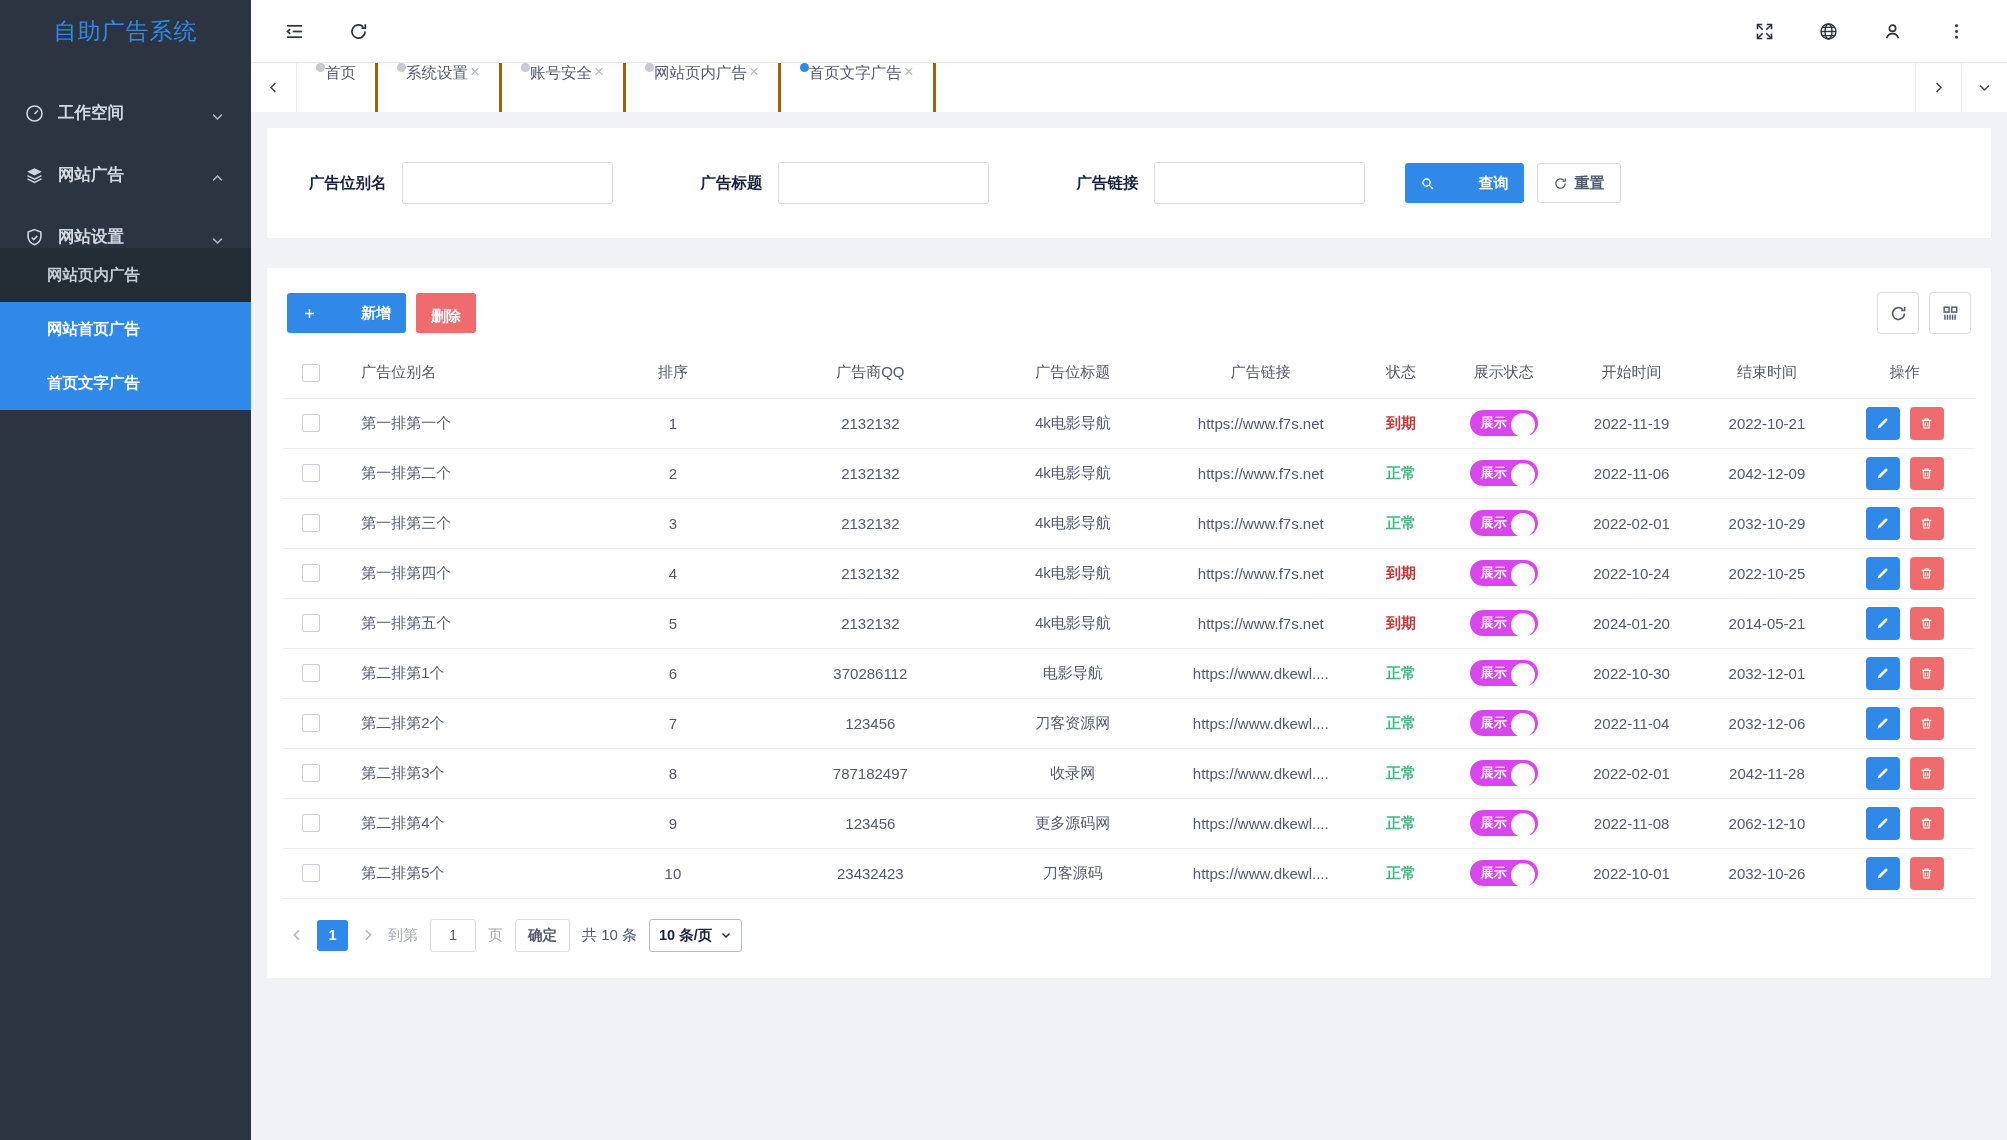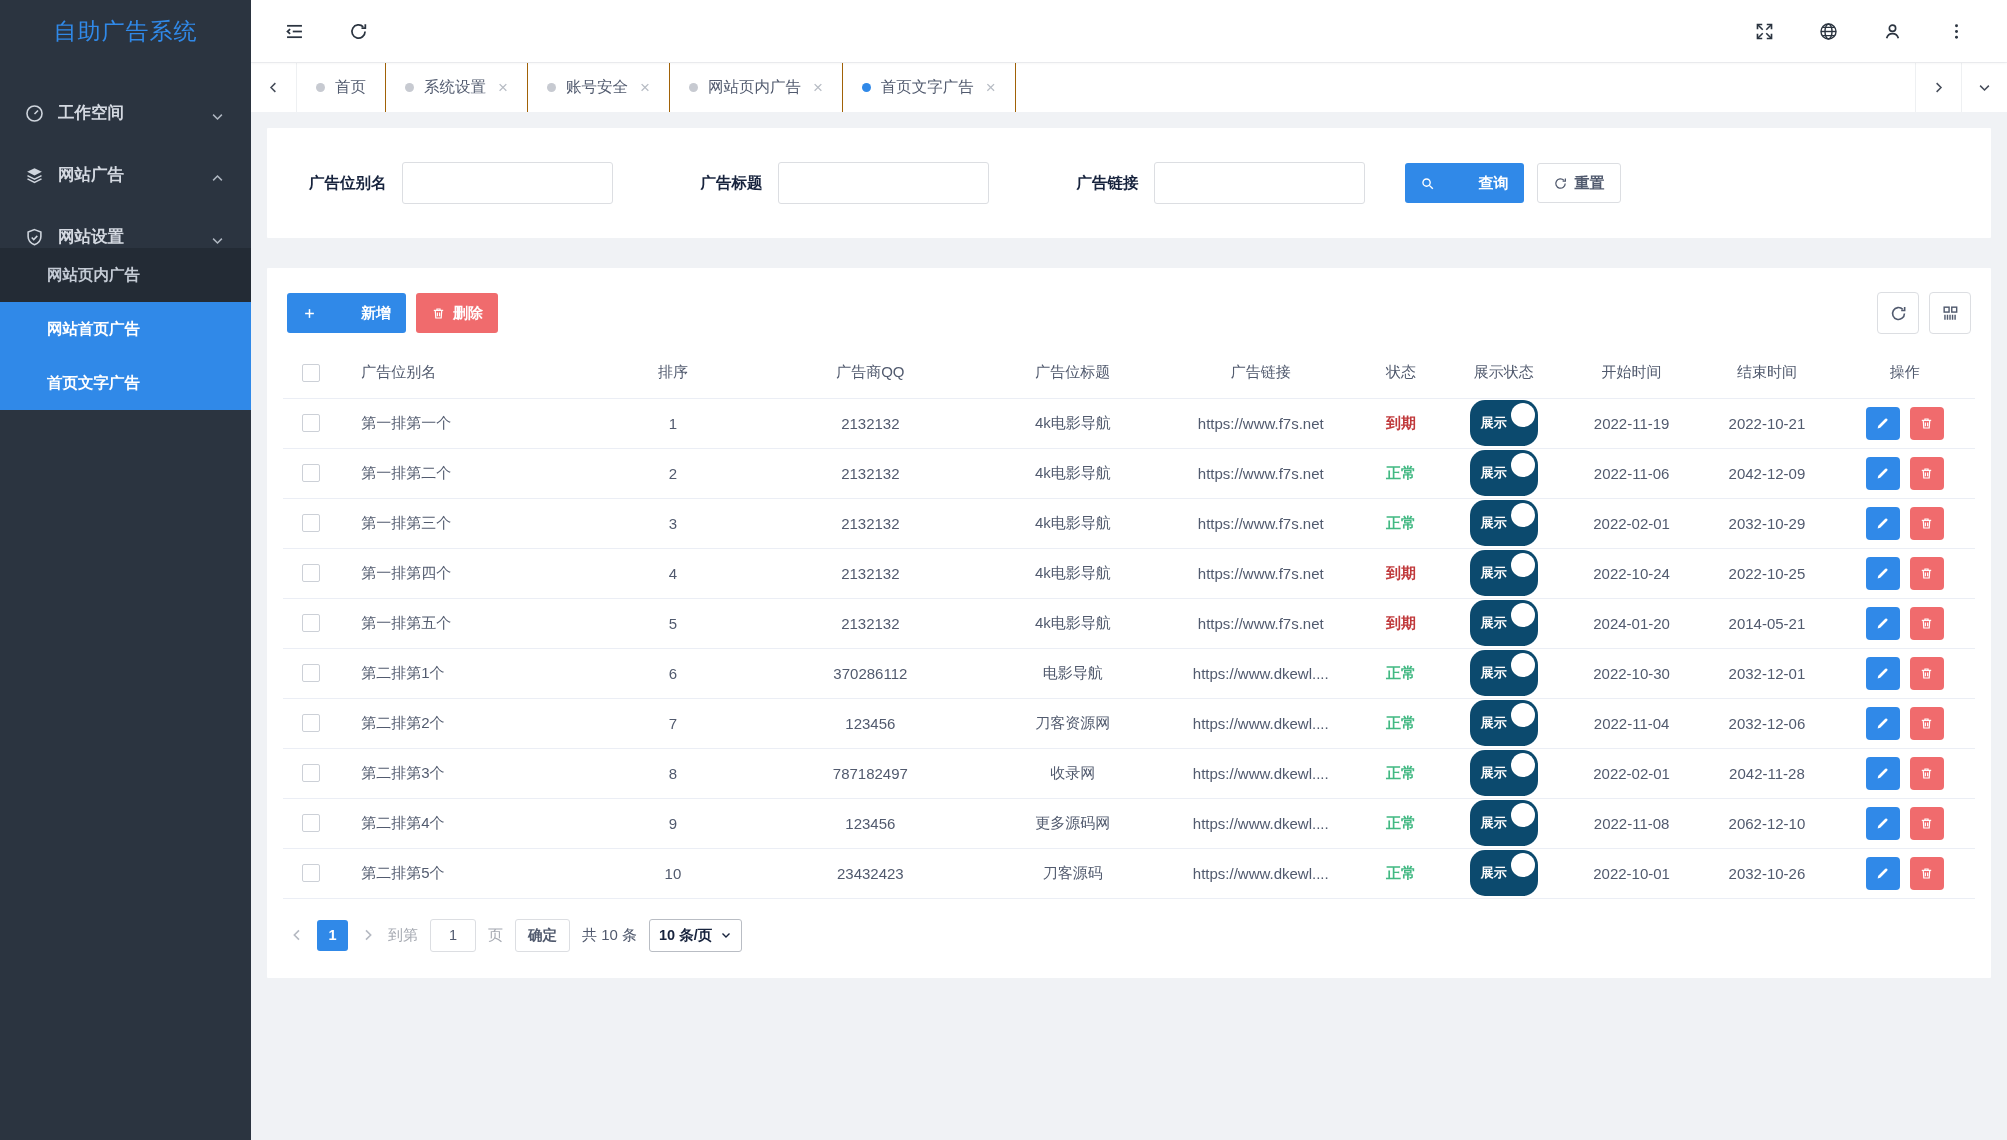--- a/index.html
+++ b/index.html
@@ -26,55 +26,55 @@
   .topbar-group { display:flex; align-items:center; gap:42px; }
   .icon-btn { width:22px; height:22px; color:#2b3440; cursor:pointer; display:flex; align-items:center; justify-content:center; }
   .icon-btn svg { width:21px; height:21px; }
 
   
   .tabbar { height:50px; background:#fff; display:flex; align-items:stretch; border-top:1px solid #f2f3f5; }
   .tab-nav { width:46px; display:flex; align-items:center; justify-content:center; color:#454c59; cursor:pointer; border-right:1px solid #eef0f2; }
   .tab-nav.right { border-right:none; border-left:1px solid #eef0f2; }
   .tab-nav svg { width:15px; height:15px; }
   .tabs { display:flex; align-items:stretch; flex:1; }
-  .tab { display:flex; align-items:center; gap:10px; padding:0 19px; font-size:15.5px; color:#515a6e; border-right:1px solid #a16207; cursor:pointer; white-space:nowrap; }
+  .tab { display:flex; align-items:flex-start; padding:0 19px; font-size:15.5px; color:#515a6e; border-right:3px solid #a16207; cursor:pointer; white-space:nowrap; }
   .tab .dot { width:9px; height:9px; border-radius:50%; background:#c7cad1; }
   .tab.active .dot { background:#3089e8; }
   .tab .close { color:#b7bcc4; font-size:17px; line-height:1; margin-left:2px; cursor:pointer; }
 
   
   .content { padding:16px; }
   .card { background:#fff; border-radius:1px; }
 
   .search-card { height:110px; display:flex; align-items:center; padding:0 42px; }
   .field { display:flex; align-items:center; margin-right:88px; }
   .field label { font-size:15.5px; color:#17233d; font-weight:600; margin-right:15px; white-space:nowrap; }
   .field input { width:211px; height:42px; border:1px solid #dcdee2; border-radius:3px; outline:none; font-size:14px; padding:0 10px; color:#515a6e; }
   .search-actions { display:flex; align-items:center; gap:13px; margin-left:-48px; }
   .btn { display:inline-flex; align-items:center; justify-content:center; gap:7px; height:40px; border:none; border-radius:3px; font-size:15px; cursor:pointer; font-family:inherit; }
   .btn svg { width:15px; height:15px; }
   .btn-primary { background:#3089e8; color:#fff; padding:0 15px; font-weight:600;gap:44px; }
   .btn-plain { background:#fff; color:#515a6e; border:1px solid #dcdee2; padding:0 15px; font-weight:600; }
-  .btn-danger { background:#f06b6d; color:#fff; padding:7px 15px; font-weight:600; }
+  .btn-danger { background:#f06b6d; color:#fff; padding:7px 15px; font-weight:600;flex-direction:column; }
 
   .table-card { margin-top:30px; padding:16px 16px 26px; }
   .toolbar { display:flex; align-items:center; padding:8px 4px 14px; }
   .toolbar .left { display:flex; gap:10px; flex:1; }
   .tool-icon-btn { width:42px; height:42px; border:1px solid #dcdee2; border-radius:4px; background:#fff; display:flex; align-items:center; justify-content:center; color:#515a6e; cursor:pointer; margin-left:10px; }
   .tool-icon-btn svg { width:19px; height:19px; }
 
   table { width:100%; border-collapse:collapse; table-layout:fixed; }
   th, td { height:50px; font-size:15px; color:#515a6e; text-align:center; border-bottom:1px solid #ebeef5; font-weight:400; overflow:hidden; white-space:nowrap; }
   th { color:#515a6e; }
   th.col-alias, td.col-alias { text-align:left; padding-left:22px; }
   .cb { width:18px; height:18px; border:1px solid #ccd0d7; border-radius:2px; background:#fff; margin:0 auto; cursor:pointer; }
   .status { font-weight:700; }
   .status.expired { color:#c0393b; }
   .status.normal { color:#42b983;margin-top:26px; }
-  .toggle { width:68px; height:46px; background:#0c4a6e; border-radius:15px; display:inline-flex; align-items:center; cursor:pointer; position:relative; }
+  .toggle { width:68px; height:26px; background:#d946ef; border-radius:15px; display:inline-flex; align-items:center; cursor:pointer; position:relative; }
   .toggle .toggle-label { color:#fff; font-size:13px; margin-left:11px; font-weight:600; }
   .toggle .knob { position:absolute; right:3px; top:3px; width:24px; height:24px; background:#fff; border-radius:50%; }
   .ops-wrap { display:flex; gap:10px; justify-content:center; }
   .op { width:34px; height:33px; border:none; border-radius:4px; display:flex; align-items:center; justify-content:center; color:#fff; cursor:pointer; }
   .op svg { width:15px; height:15px; }
   .op.edit { background:#3089e8; }
   .op.del { background:#f06b6d; }
 
   
   .pagination { display:flex; align-items:center; gap:12px; margin-top:20px; padding-left:6px; font-size:15px; color:#515a6e; }

